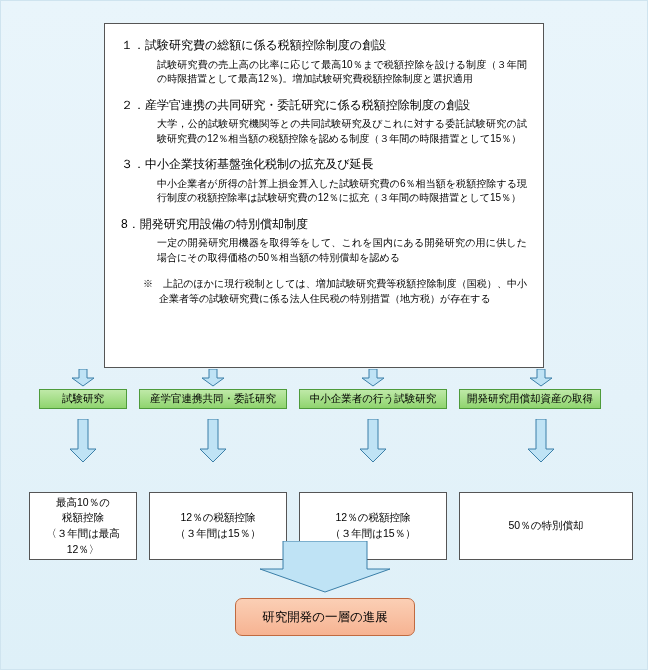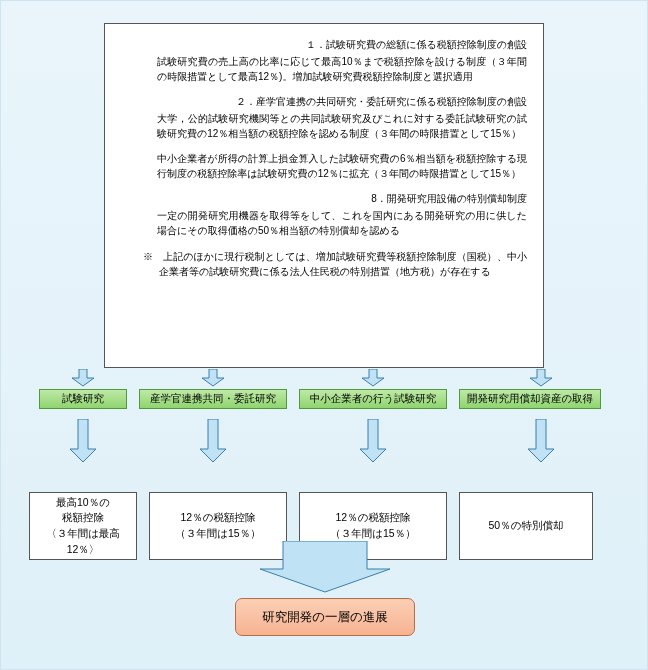--- a/index.html
+++ b/index.html
@@ -30,26 +30,25 @@
     left: 103px; top: 22px;
     width: 440px; height: 345px;
     background: #ffffff;
     border: 1px solid #555555;
     box-sizing: border-box;
     padding: 14px 16px 10px 16px;
   }
   .item { margin-bottom: 11px; }
   .item:last-child { margin-bottom: 0; }
   .item-title {
-    font-size: 10px;
+    font-size: 12px;
     color: #000;
     line-height: 1.3;
     margin-bottom: 4px;
     font-weight: normal;
-    text-align: right;
   }
   .item-body {
     font-size: 10px;
     color: #000;
     line-height: 1.45;
     margin-left: 36px;
     text-align: justify;
   }
   .note {
     font-size: 10px;
@@ -93,21 +92,21 @@
     display: flex;
     align-items: center;
     justify-content: center;
     text-align: center;
     padding: 4px;
     margin-top: 23px;
   }
   #r1 { left: 28px;  top: 468px; width: 108px; height: 68px; }
   #r2 { left: 148px; top: 468px; width: 138px; height: 68px; }
   #r3 { left: 298px; top: 468px; width: 148px; height: 68px; }
-  #r4 { left: 458px; top: 468px; width: 134px; height: 68px; }
+  #r4 { left: 458px; top: 468px; width: 174px; height: 68px; }
 
   
   .arrow {
     position: absolute;
   }
   .arrow svg { display: block; }
 
   
   #final-box {
     position: absolute;
@@ -135,20 +134,21 @@
       <div class="item-title">１．試験研究費の総額に係る税額控除制度の創設</div>
       <div class="item-body">試験研究費の売上高の比率に応じて最高10％まで税額控除を設ける制度（３年間の時限措置として最高12％)。増加試験研究費税額控除制度と選択適用</div>
     </div>
 
     <div class="item">
       <div class="item-title">２．産学官連携の共同研究・委託研究に係る税額控除制度の創設</div>
       <div class="item-body">大学，公的試験研究機関等との共同試験研究及びこれに対する委託試験研究の試験研究費の12％相当額の税額控除を認める制度（３年間の時限措置として15％）</div>
     </div>
 
     <div class="item">
+      <div class="item-title">３．中小企業技術基盤強化税制の拡充及び延長</div>
       <div class="item-body">中小企業者が所得の計算上損金算入した試験研究費の6％相当額を税額控除する現行制度の税額控除率は試験研究費の12％に拡充（３年間の時限措置として15％）</div>
     </div>
 
     <div class="item">
       <div class="item-title">8．開発研究用設備の特別償却制度</div>
       <div class="item-body">一定の開発研究用機器を取得等をして、これを国内にある開発研究の用に供した場合にその取得価格の50％相当額の特別償却を認める</div>
     </div>
 
     <div class="note">※　上記のほかに現行税制としては、増加試験研究費等税額控除制度（国税）、中小企業者等の試験研究費に係る法人住民税の特別措置（地方税）が存在する</div>
   </div>

